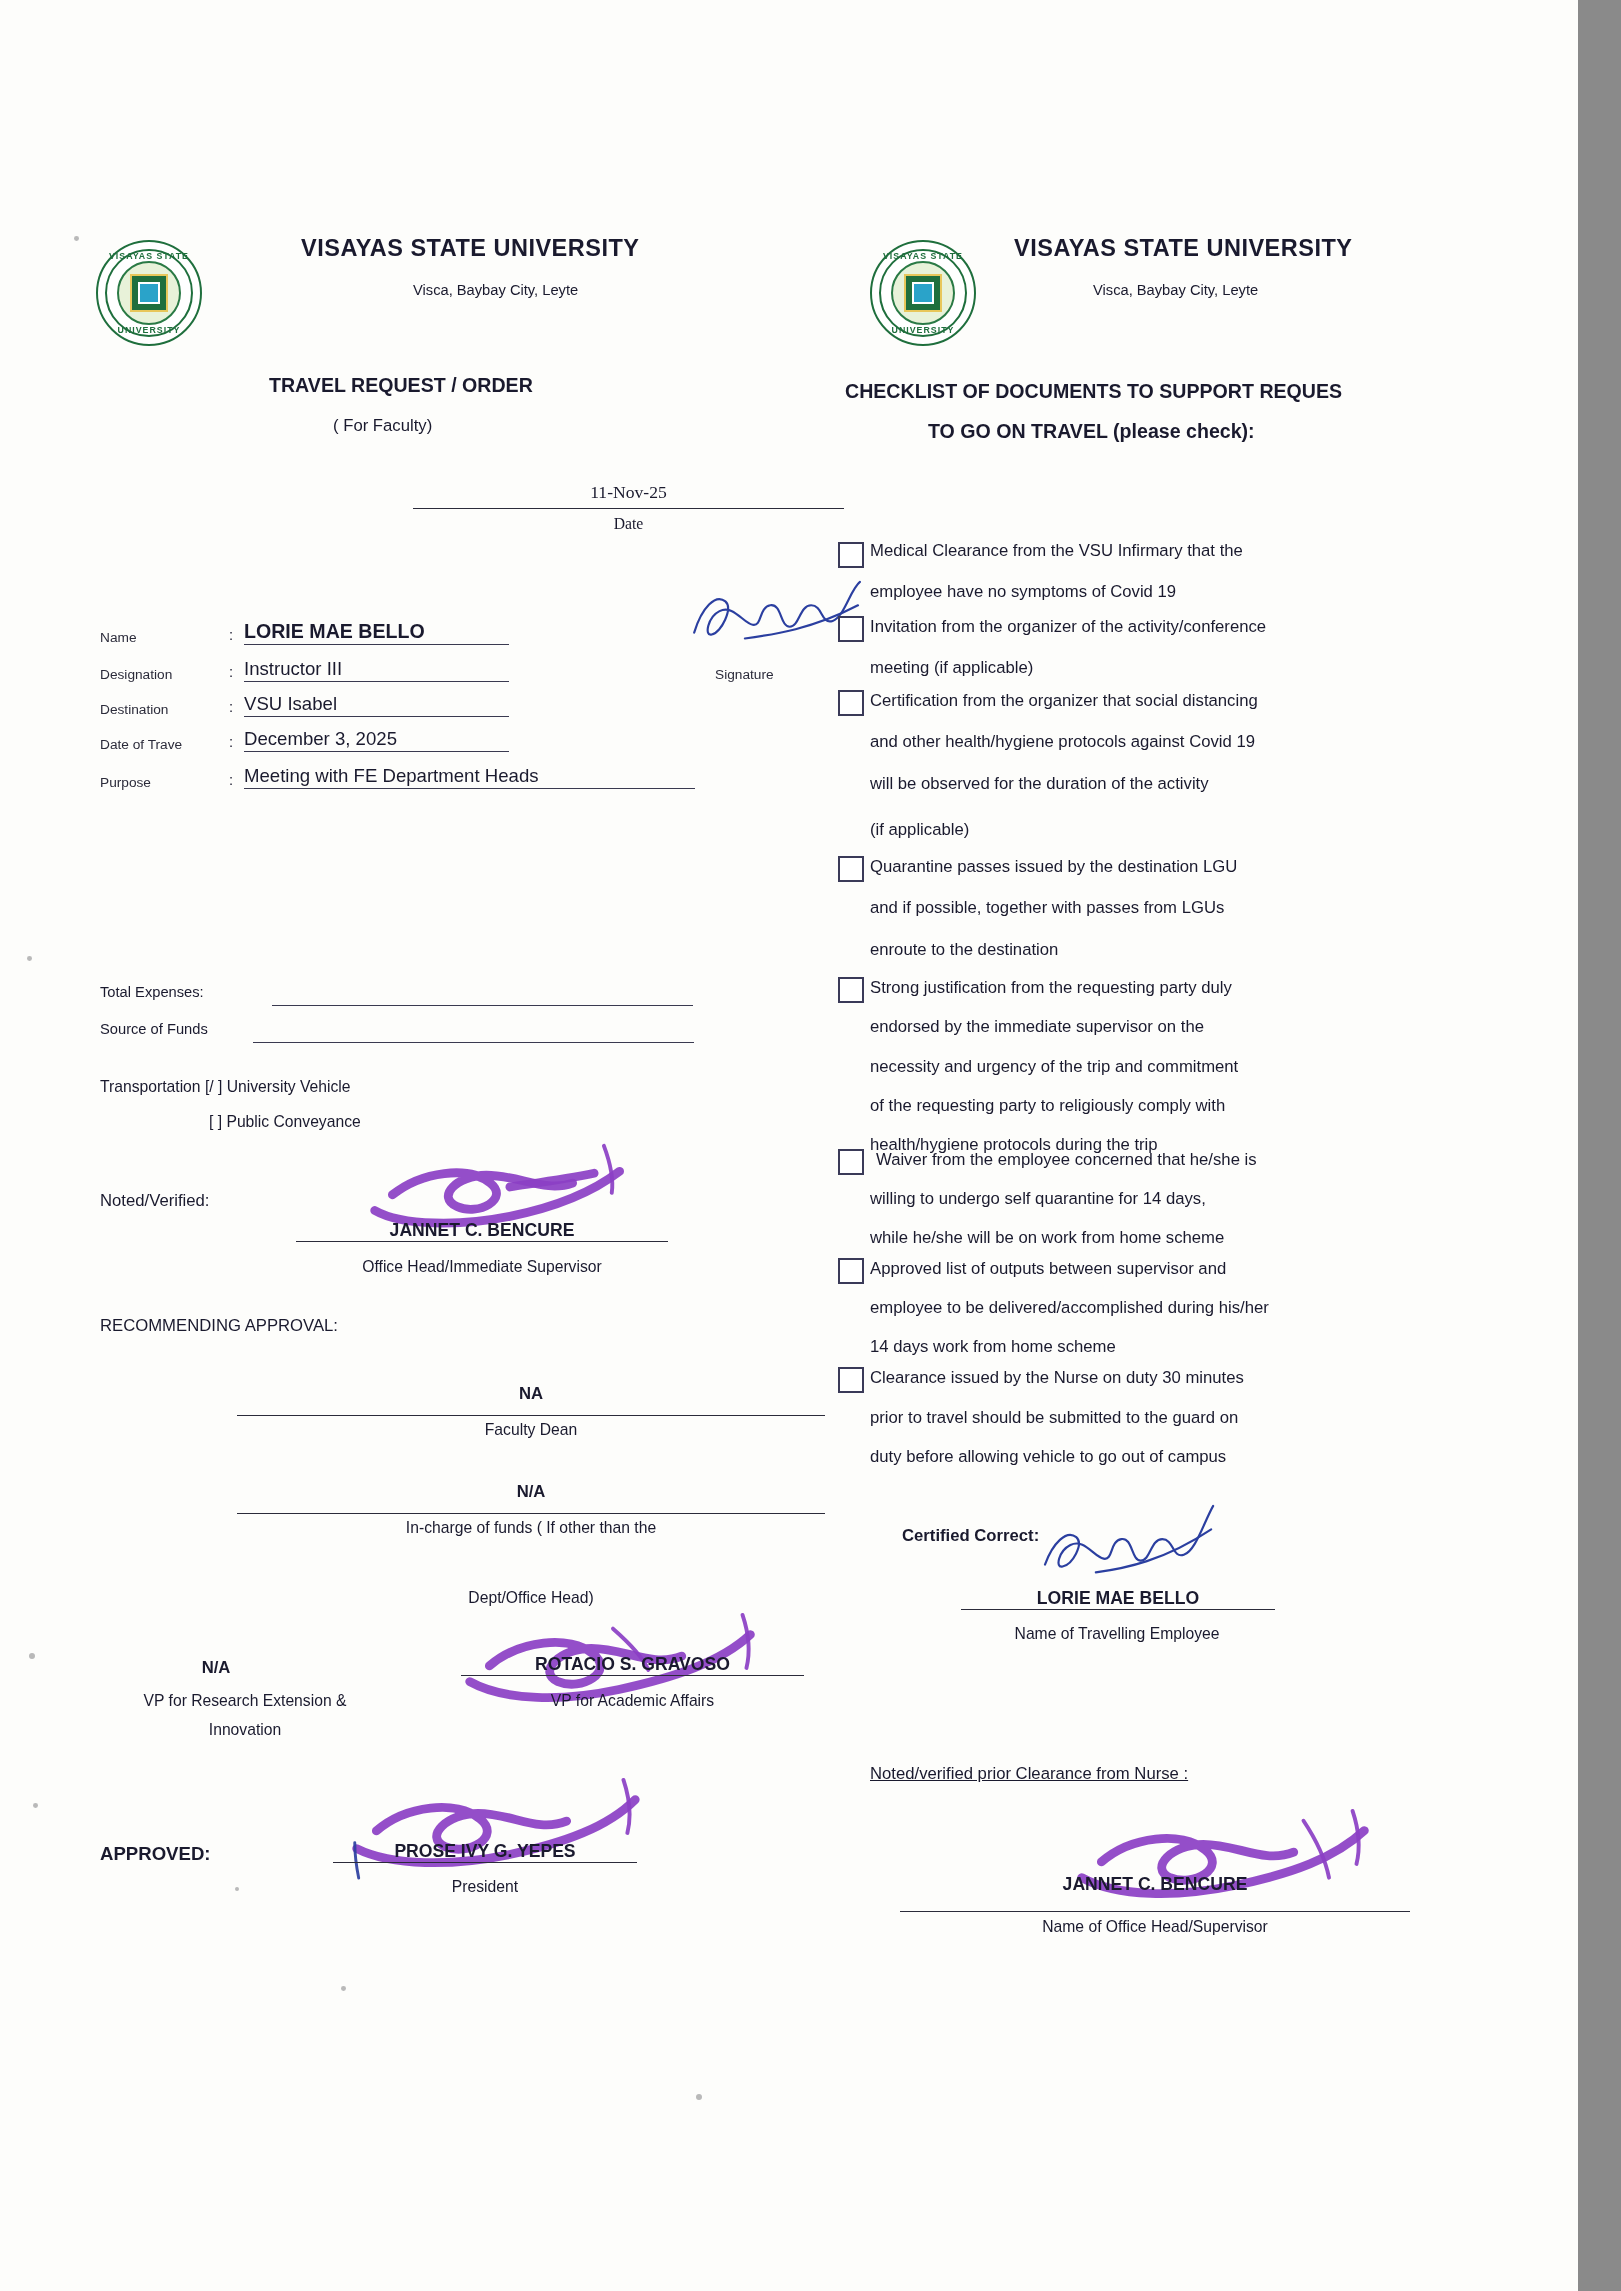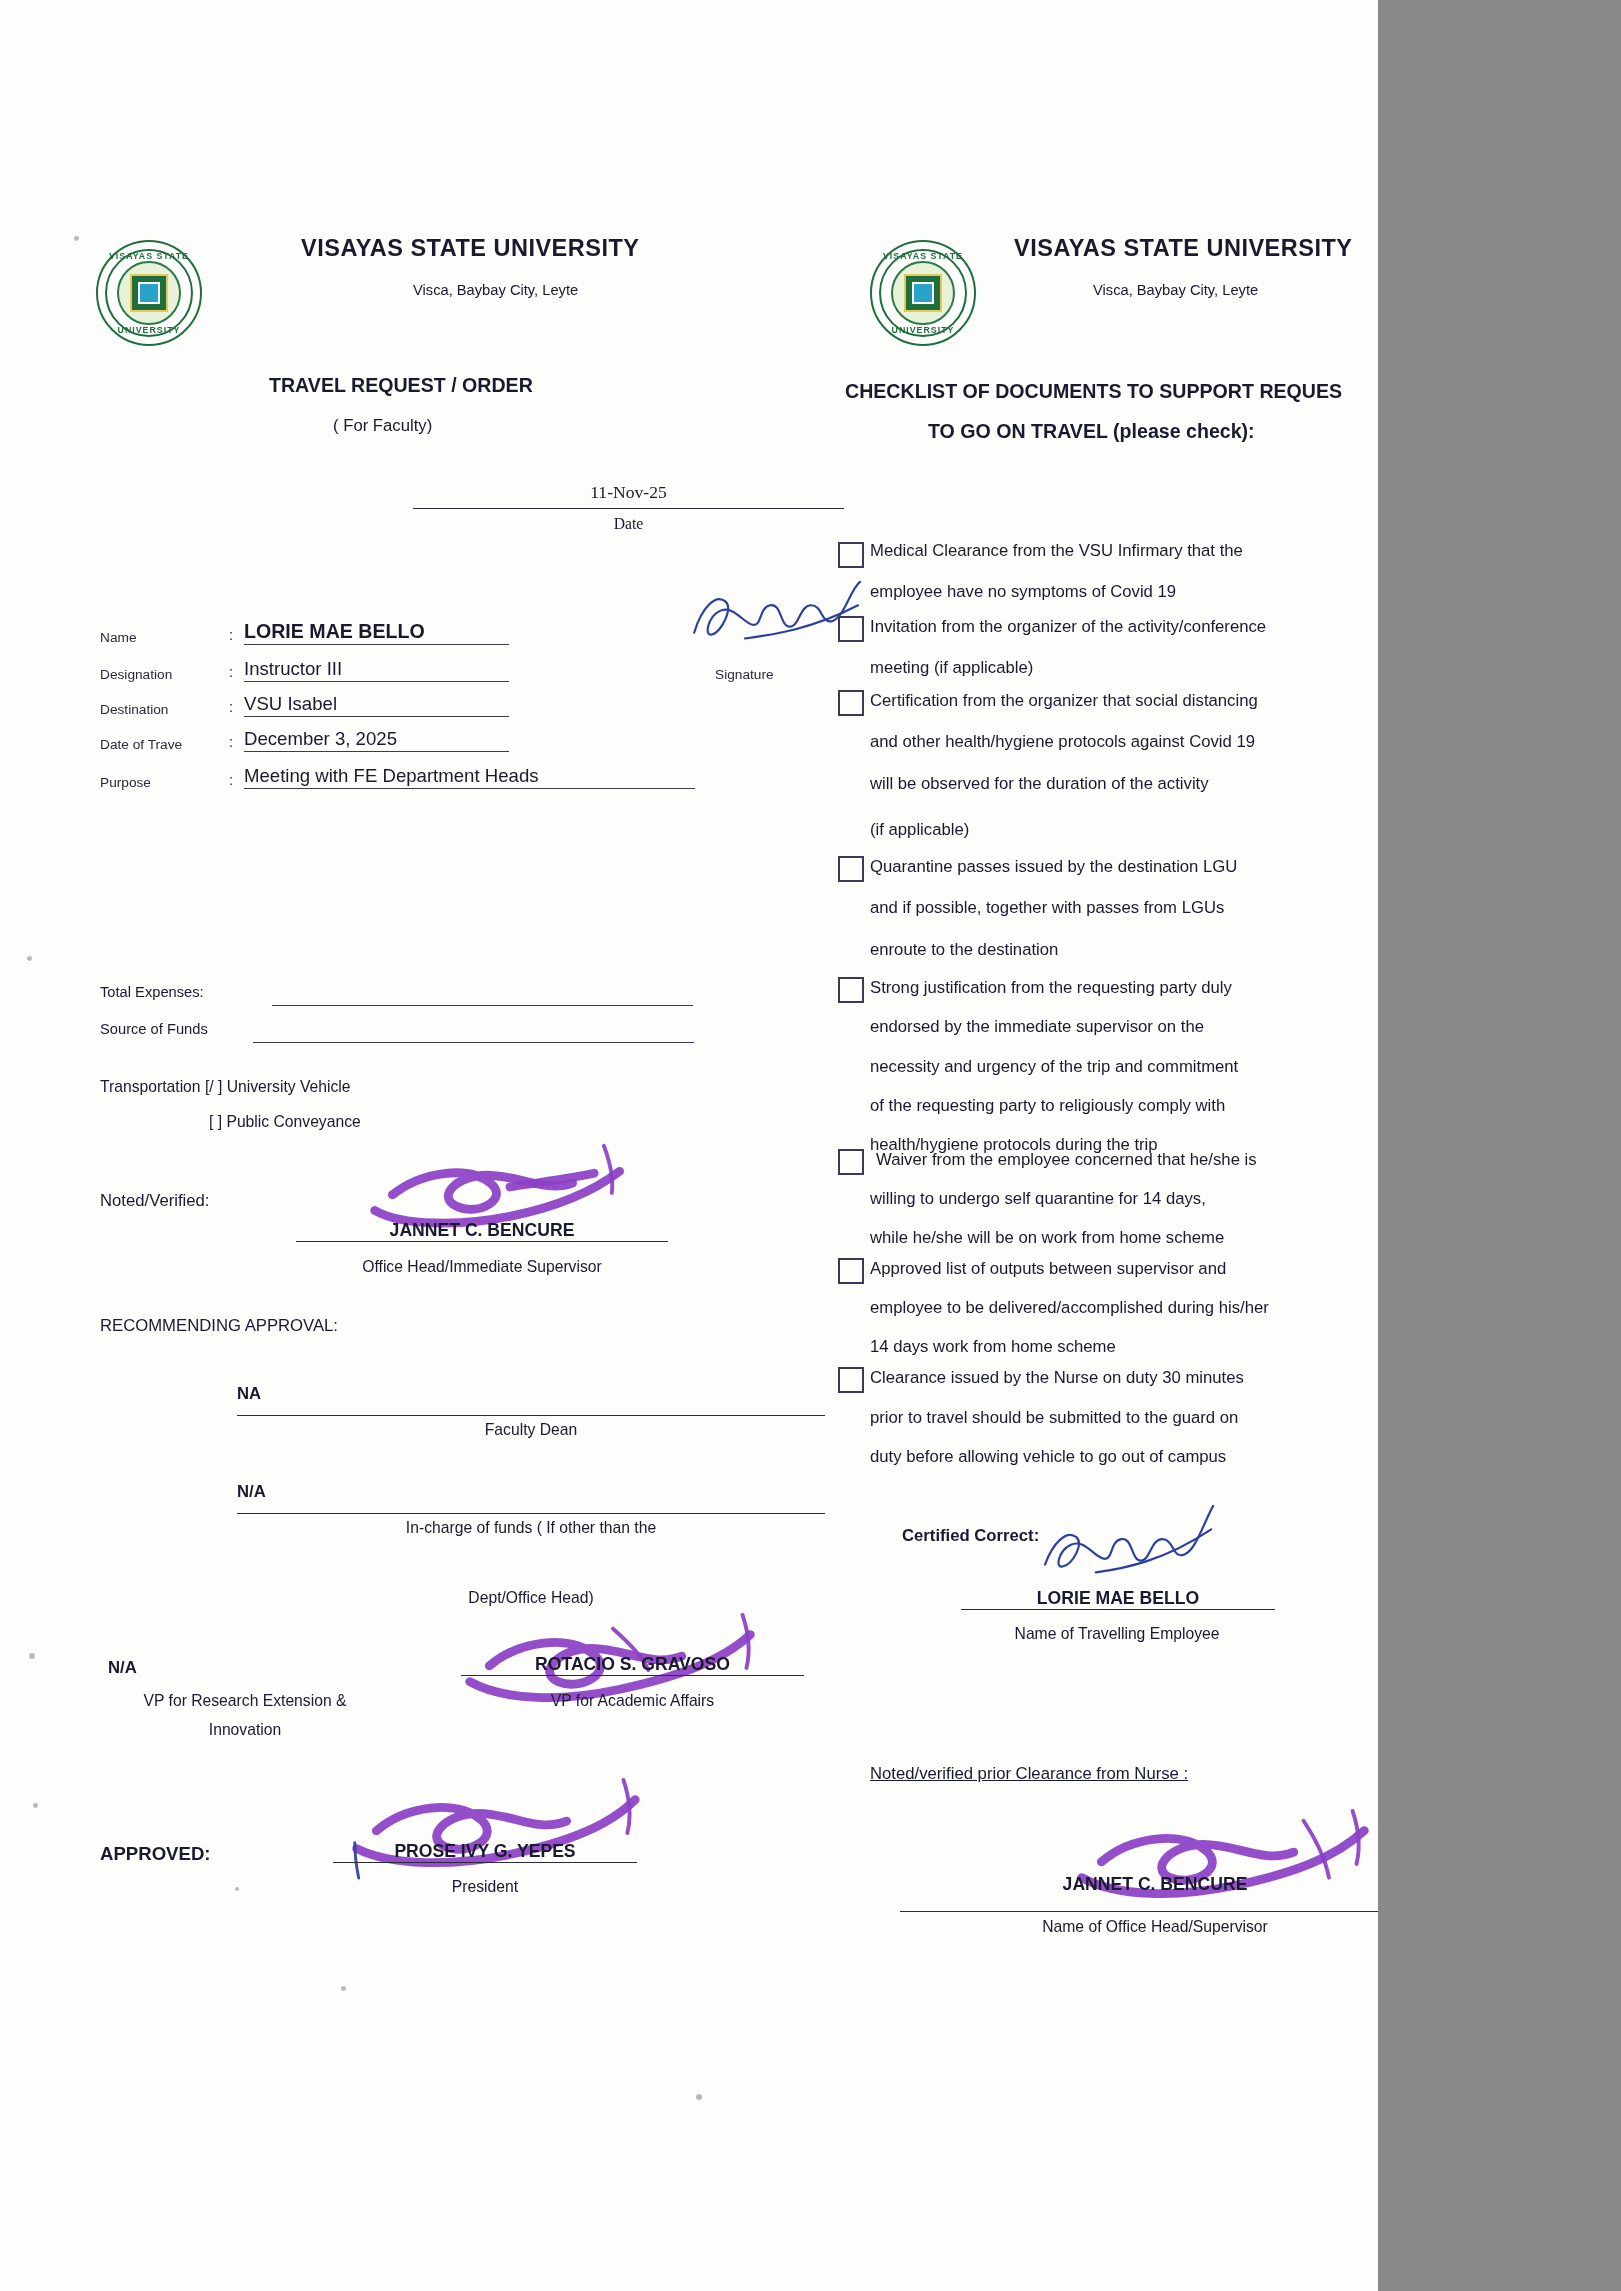--- a/index.html
+++ b/index.html
@@ -2,21 +2,21 @@
 <html><head>
 <meta charset="utf-8">
 <style>
   html, body {
     margin: 0;
     padding: 0;
     background: #8a8a8a;
   }
   .page {
     position: relative;
-    width: 1378px;
+    width: 1578px;
     height: 2292px;
     background: #fdfdfb;
     font-family: "Liberation Sans", sans-serif;
     color: #1a1a2e;
     overflow: hidden;
   }
   .speck { position: absolute; background: #b9b9b9; border-radius: 50%; }
 
   
   .seal {
@@ -145,20 +145,21 @@
     text-align: center;
   }
   .rule {
     position: absolute;
     border-bottom: 1.4px solid #2b2b3a;
   }
   .na-val {
     position: absolute;
     font-size: 16.7px;
     font-weight: bold;
+    text-align: center;
   }
 
   
   .chk-box {
     position: absolute;
     width: 25.5px; height: 25.5px;
     border: 2px solid #3a3a58;
     background: #fff;
     box-sizing: border-box;
   }

